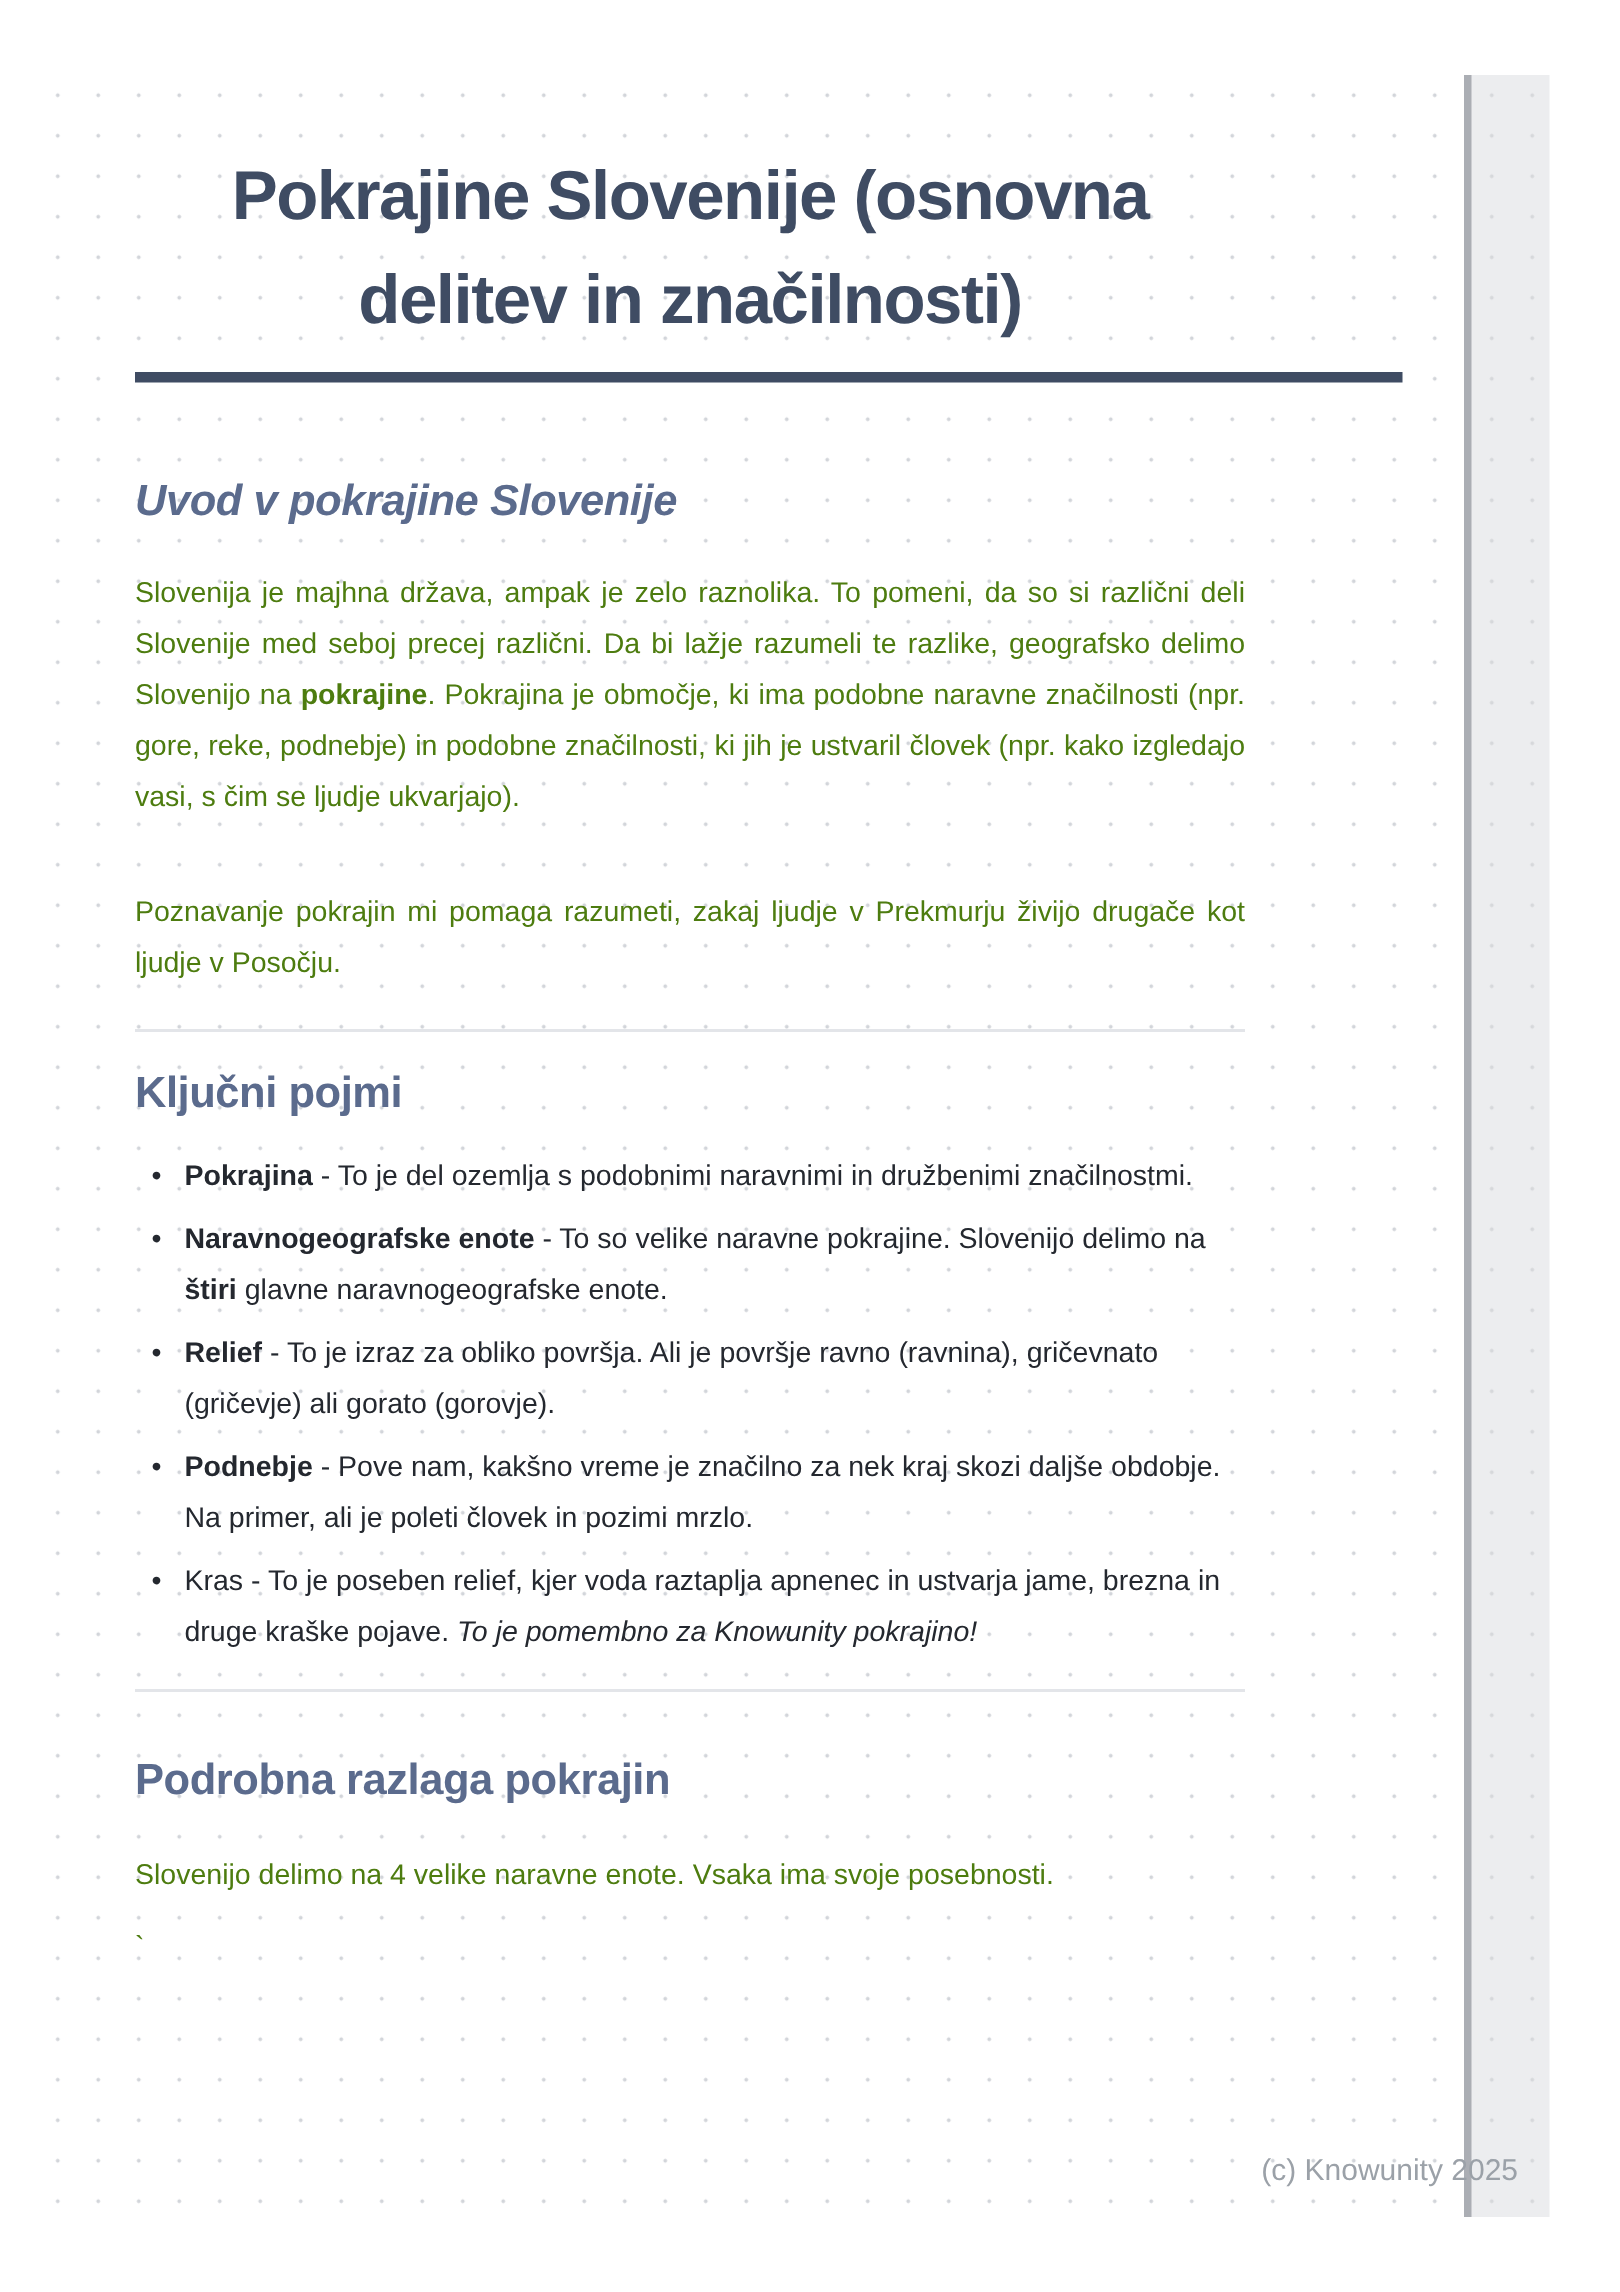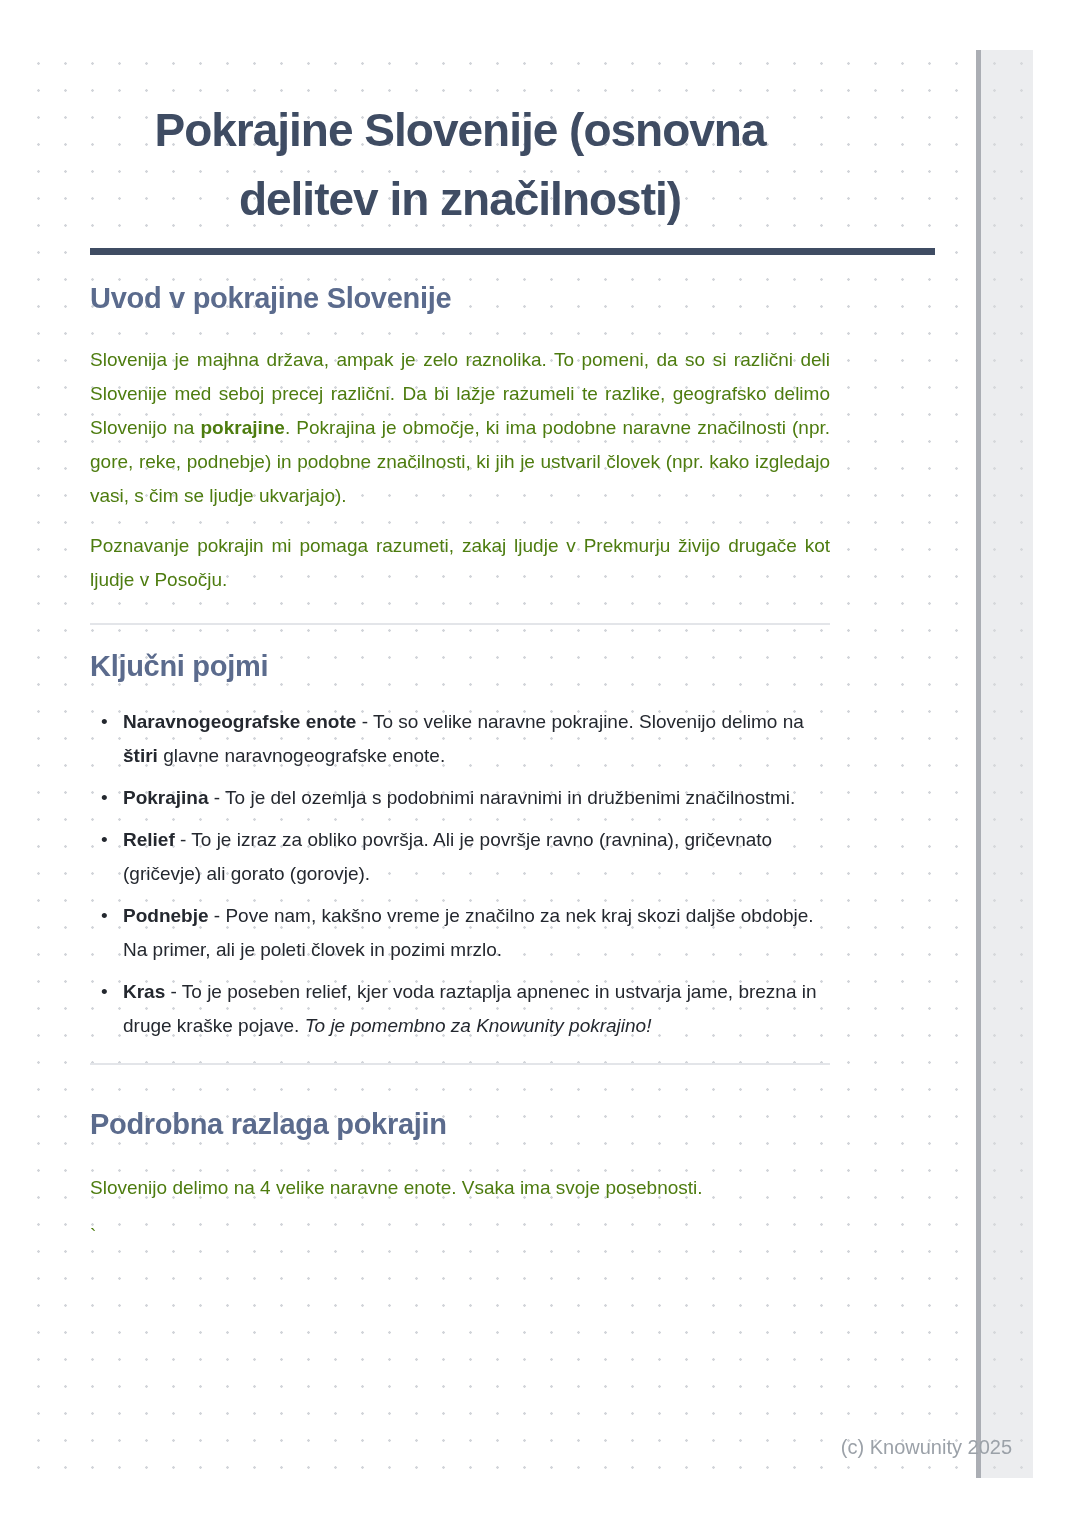--- a/index.html
+++ b/index.html
@@ -54,32 +54,32 @@
     background: #3f4c63;
   }
   h2.section-heading {
     margin: 0;
     font-size: 29px;
     line-height: 34px;
     font-weight: 700;
     color: #5b6b8d;
     letter-spacing: -0.3px;
   }
-  #intro-heading   { margin-top: 26px; }
+  #intro-heading   { margin-top: 62px; font-style: italic; }
   #keyterms-heading{ margin-top: 24px; }
   #details-heading { margin-top: 42px; }
   p.body-text {
     margin: 0;
     font-size: 19px;
     line-height: 34px;
     color: #4d7c0f;
   }
   p.justified { text-align: justify; }
   #intro-p1 { margin-top: 28px; }
-  #intro-p2 { margin-top: 16px; }
+  #intro-p2 { margin-top: 43px; }
   .divider {
     margin-top: 26px;
     width: 740px;
     height: 2px;
     background: #e3e5e9;
   }
   #divider-2 { margin-top: 20px; }
   ul.key-terms {
     list-style: none;
     margin: 22px 0 0 0;
@@ -129,25 +129,25 @@
 
   <p class="body-text justified" id="intro-p1"><span>Slovenija je majhna država, ampak je zelo raznolika. To pomeni, da so si različni deli Slovenije med seboj precej različni. Da bi lažje razumeli te razlike, geografsko delimo Slovenijo na </span><span style="font-weight: 700;">pokrajine</span><span>. Pokrajina je območje, ki ima podobne naravne značilnosti (npr. gore, reke, podnebje) in podobne značilnosti, ki jih je ustvaril človek (npr. kako izgledajo vasi, s čim se ljudje ukvarjajo).</span></p>
 
   <p class="body-text justified" id="intro-p2"><span>Poznavanje pokrajin mi pomaga razumeti, zakaj ljudje v Prekmurju živijo drugače kot ljudje v Posočju.</span></p>
 
   <div class="divider" id="divider-1"></div>
 
   <h2 class="section-heading" id="keyterms-heading">Ključni pojmi</h2>
 
   <ul class="key-terms">
+    <li><span style="font-weight: 700;">Pokrajina</span><span> - To je del ozemlja s podobnimi naravnimi in družbenimi značilnostmi.</span></li>
     <li><span style="font-weight: 700;">Naravnogeografske enote</span><span> - To so velike naravne pokrajine. Slovenijo delimo na </span><span style="font-weight: 700;">štiri</span><span> glavne naravnogeografske enote.</span></li>
-    <li><span style="font-weight: 700;">Pokrajina</span><span> - To je del ozemlja s podobnimi naravnimi in družbenimi značilnostmi.</span></li>
     <li><span style="font-weight: 700;">Relief</span><span> - To je izraz za obliko površja. Ali je površje ravno (ravnina), gričevnato (gričevje) ali gorato (gorovje).</span></li>
     <li><span style="font-weight: 700;">Podnebje</span><span> - Pove nam, kakšno vreme je značilno za nek kraj skozi daljše obdobje. Na primer, ali je poleti človek in pozimi mrzlo.</span></li>
-    <li><span style="font-weight: 700;">Kras</span><span> - To je poseben relief, kjer voda raztaplja apnenec in ustvarja jame, brezna in druge kraške pojave. </span><span style="font-style: italic;">To je pomembno za Knowunity pokrajino!</span></li>
+    <li><span style="font-weight: 400;">Kras</span><span> - To je poseben relief, kjer voda raztaplja apnenec in ustvarja jame, brezna in druge kraške pojave. </span><span style="font-style: italic;">To je pomembno za Knowunity pokrajino!</span></li>
   </ul>
 
   <div class="divider" id="divider-2"></div>
 
   <h2 class="section-heading" id="details-heading">Podrobna razlaga pokrajin</h2>
 
   <p class="body-text" id="details-p">Slovenijo delimo na 4 velike naravne enote. Vsaka ima svoje posebnosti.</p>
 
   <p class="body-text" id="stray-tick">`</p>
 

